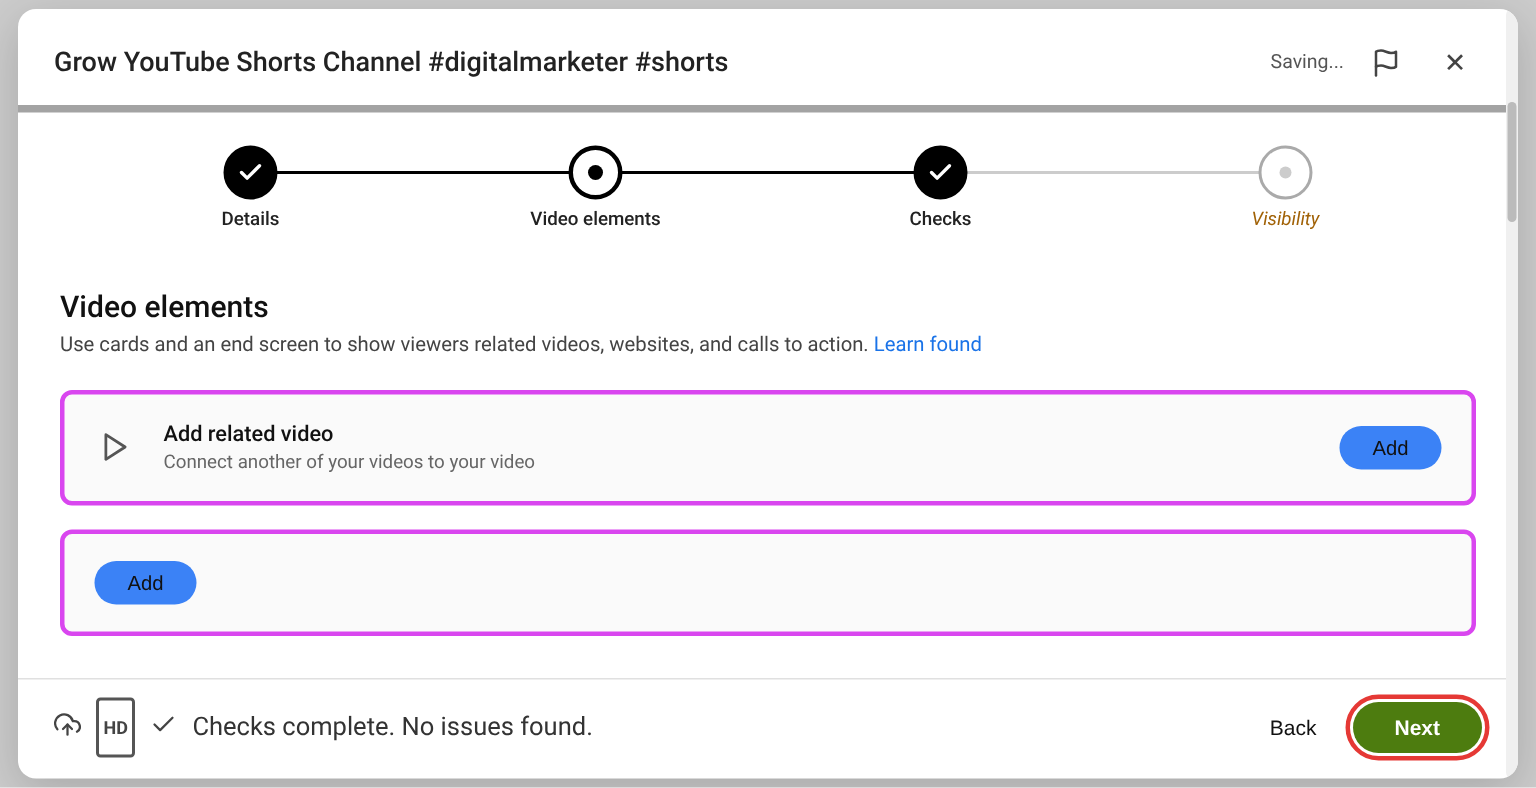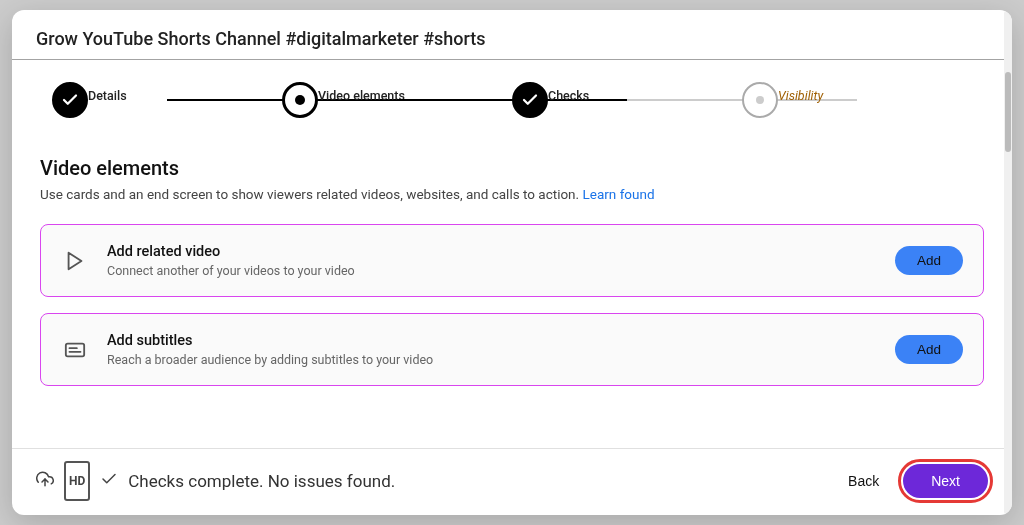--- a/index.html
+++ b/index.html
@@ -20,21 +20,21 @@
       flex-direction: column;
       position: relative;
       overflow: hidden;
       box-shadow: 0 8px 32px rgba(0,0,0,0.18);
     }
     .modal-header {
       display: flex;
       align-items: center;
       justify-content: space-between;
       padding: 18px 24px 10px 24px;
-      border-bottom: 1px solid #a3a3a3;
+      border-bottom: 5px solid #a3a3a3;
     }
     .modal-title {
       font-size: 18px;
       font-weight: 500;
       color: #222;
     }
     .header-actions {
       display: flex;
       align-items: center;
       gap: 10px;
@@ -61,21 +61,22 @@
     .stepper {
       display: flex;
       align-items: flex-start;
       justify-content: center;
       padding: 22px 40px 14px 40px;
       gap: 0;
       position: relative;
     }
     .step-container {
       display: flex;
-      flex-direction: row;
+      flex-direction: column;
+      align-items: center;
       position: relative;
       flex: 1;
     }
     .step-connector {
       position: absolute;
       top: 18px;
       left: 50%;
       right: -50%;
       height: 2px;
       z-index: 0;
@@ -135,21 +136,21 @@
       font-size: 13.5px;
       color: #444;
       margin-bottom: 22px;
     }
     .section-desc a {
       color: #1a73e8;
       text-decoration: none;
     }
 
     .card {
-      border: 1px solid #d946ef;
+      border: 3px solid #d946ef;
       border-radius: 8px;
       padding: 18px 20px;
       display: flex;
       align-items: center;
       justify-content: space-between;
       margin-bottom: 16px;
       background: #fafafa;
     }
     .card-left {
       display: flex;
@@ -215,27 +216,27 @@
       background: none;
       border: none;
       font-size: 14px;
       font-weight: 500;
       cursor: pointer;
       padding: 8px 18px;
       border-radius: 20px;
       color: #111;
     }
     .next-btn {
-      background: #6d28d9;
+      background: #4d7c0f;
       color: #fff;
       border: none;
       border-radius: 20px;
       padding: 9px 28px;
       font-size: 14px;
-      font-weight: 400;
+      font-weight: 700;
       cursor: pointer;
       outline: 3px solid #e53935;
       outline-offset: 2px;
     }
 
     
     .scroll-rail {
       position: absolute;
       right: 0;
       top: 0;
@@ -254,20 +255,32 @@
       position: relative;
     }
   </style>
 </head>
 <body>
 
 <div class="modal">
 
   <div class="modal-header">
     <span class="modal-title">Grow YouTube Shorts Channel #digitalmarketer #shorts</span>
+    <div class="header-actions">
+      <span class="saving-text">Saving...</span>
+      <button class="icon-btn" title="Flag">
+        <svg width="20" height="20" viewBox="0 0 24 24" fill="none" stroke="#444" stroke-width="2" stroke-linecap="round" stroke-linejoin="round">
+          <path d="M4 15s1-1 4-1 5 2 8 2 4-1 4-1V3s-1 1-4 1-5-2-8-2-4 1-4 1z"></path>
+          <line x1="4" y1="22" x2="4" y2="15"></line>
+        </svg>
+      </button>
+      <button class="icon-btn" title="Close">
+        <span style="font-size:18px;color:#444;">✕</span>
+      </button>
+    </div>
   </div>
 
   <div class="stepper">
 
     <div class="step-container">
       <div class="step-circle done-filled">
         <svg width="18" height="18" viewBox="0 0 24 24" fill="none" stroke="white" stroke-width="3" stroke-linecap="round" stroke-linejoin="round">
             <polyline points="20 6 9 17 4 12"></polyline>
           </svg>
       </div>
@@ -320,33 +333,20 @@
         </div>
         <div class="card-info">
           <div class="card-title">Add related video</div>
           <div class="card-subtitle">Connect another of your videos to your video</div>
         </div>
       </div>
       <button class="add-btn">Add</button>
     </div>
 
     <div class="card">
-      <div class="card-left">
-        <div class="card-icon">
-          <svg width="22" height="22" viewBox="0 0 24 24" fill="none" stroke="#555" stroke-width="2" stroke-linecap="round" stroke-linejoin="round">
-            <rect x="2" y="5" width="20" height="14" rx="2"></rect>
-            <line x1="6" y1="10" x2="14" y2="10"></line>
-            <line x1="6" y1="14" x2="18" y2="14"></line>
-          </svg>
-        </div>
-        <div class="card-info">
-          <div class="card-title">Add subtitles</div>
-          <div class="card-subtitle">Reach a broader audience by adding subtitles to your video</div>
-        </div>
-      </div>
       <button class="add-btn">Add</button>
     </div>
   </div>
 
   <div class="modal-footer">
     <div class="footer-left">
       <span class="footer-icon">
         <svg width="18" height="18" viewBox="0 0 24 24" fill="none" stroke="#444" stroke-width="2" stroke-linecap="round" stroke-linejoin="round">
             <polyline points="16 16 12 12 8 16"></polyline>
             <line x1="12" y1="12" x2="12" y2="21"></line>

